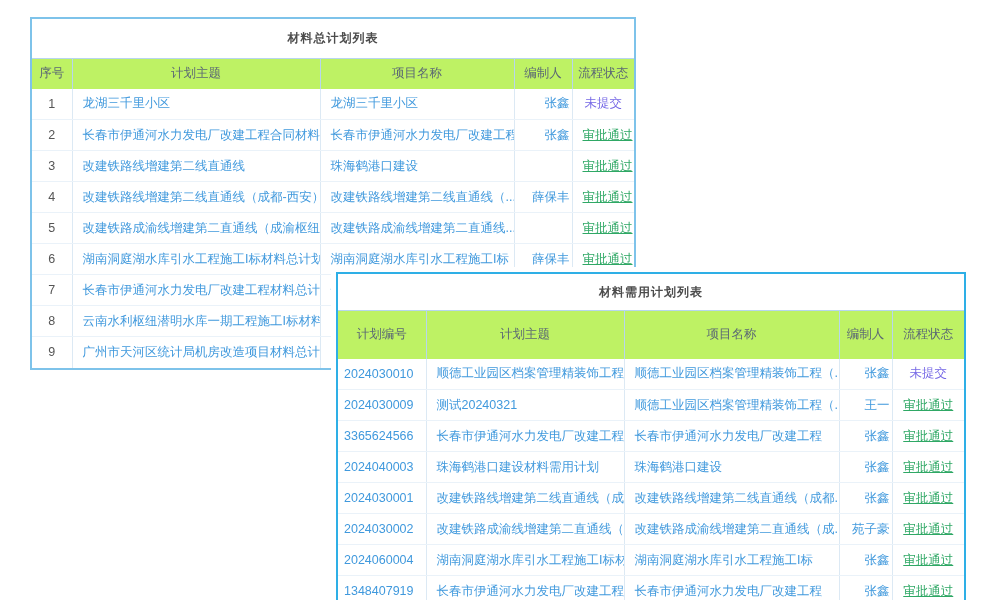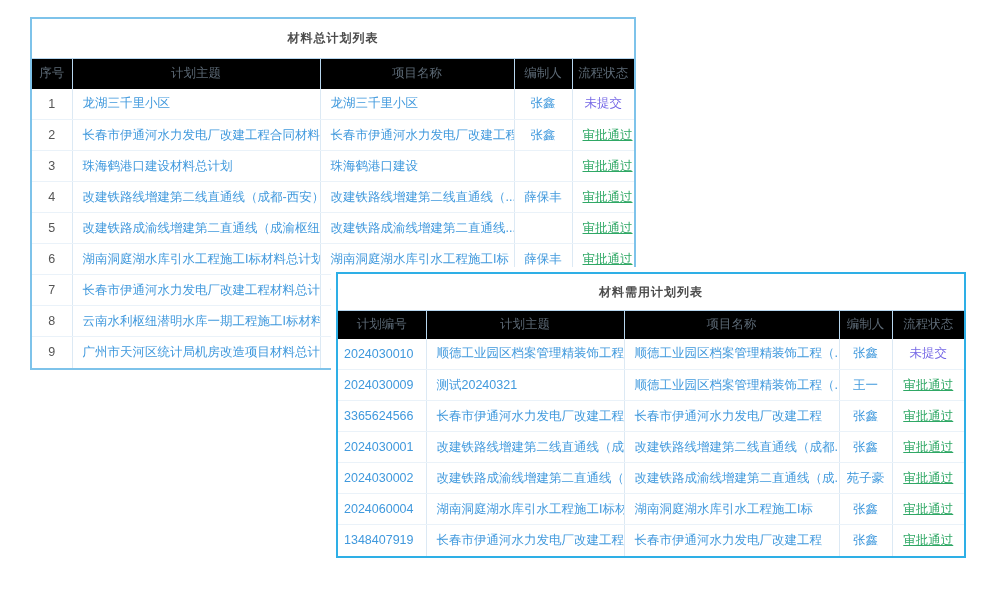--- a/index.html
+++ b/index.html
@@ -16,42 +16,42 @@
 
   .panel-title {
     text-align:center; font-weight:bold; font-size:12px; color:#4c4c4c;
     letter-spacing:1px;
   }
   .panel-master .panel-title { height:39px; line-height:39px; }
   .panel-demand .panel-title { height:36px; line-height:36px; }
 
   table { width:100%; border-collapse:collapse; table-layout:fixed; }
   thead th {
-    background:#000000; color:#5b6874; font-weight:normal; font-size:12.5px;
+    background:#bef264; color:#5b6874; font-weight:normal; font-size:12.5px;
     border-top:1px solid #b7d6ee; border-right:1px solid #b7d6ee;
     text-align:center; white-space:nowrap; overflow:hidden;
   }
   .panel-master thead th { height:30px; }
-  .panel-demand thead th { height:28px;margin-left:32px; }
+  .panel-demand thead th { height:48px;margin-left:32px; }
   thead th:last-child { border-right:none; }
 
   tbody td {
     font-size:12.5px; color:#555;
     border-right:1px solid #dce9f4; border-bottom:1px solid #eaf2f9;
     padding:0 10px; white-space:nowrap; overflow:hidden;
   }
   .panel-master tbody td { height:31px; }
   .panel-demand tbody td { height:31px; }
   tbody td:last-child { border-right:none; }
   tbody tr:last-child td { border-bottom:none; }
 
   .c-no      { text-align:center; color:#555; padding:0 2px; }
   .c-code    { color:#4099dd; padding:0 4px 0 6px; cursor:pointer; }
   .c-link    { color:#4099dd; cursor:pointer; }
-  .c-comp    { text-align:center; color:#4099dd; padding:0 2px; }
+  .c-comp    { text-align:right; color:#4099dd; padding:0 2px; }
   .c-status  { text-align:center; padding:0 10px; }
   .st-approved { color:#2fa865; text-decoration:underline; cursor:pointer; }
   .st-pending  { color:#7668e6; }
 </style>
 </head>
 <body>
 
 <div class="panel panel-master">
   <div class="panel-title">材料总计划列表</div>
   <table>
@@ -81,21 +81,21 @@
         </tr>
         <tr>
           <td class="c-no">2</td>
           <td class="c-link">长春市伊通河水力发电厂改建工程合同材料...</td>
           <td class="c-link">长春市伊通河水力发电厂改建工程</td>
           <td class="c-comp">张鑫</td>
           <td class="c-status st-approved">审批通过</td>
         </tr>
         <tr>
           <td class="c-no">3</td>
-          <td class="c-link">珠海鹤港口建设材料总计划</td>
+          <td class="c-link">改建铁路线增建第二线直通线</td>
           <td class="c-link">珠海鹤港口建设</td>
           <td class="c-comp"></td>
           <td class="c-status st-approved">审批通过</td>
         </tr>
         <tr>
           <td class="c-no">4</td>
           <td class="c-link">改建铁路线增建第二线直通线（成都-西安）...</td>
           <td class="c-link">改建铁路线增建第二线直通线（...</td>
           <td class="c-comp">薛保丰</td>
           <td class="c-status st-approved">审批通过</td>
@@ -174,20 +174,27 @@
           <td class="c-status st-approved">审批通过</td>
         </tr>
         <tr>
           <td class="c-code">3365624566</td>
           <td class="c-link">长春市伊通河水力发电厂改建工程合...</td>
           <td class="c-link">长春市伊通河水力发电厂改建工程</td>
           <td class="c-comp">张鑫</td>
           <td class="c-status st-approved">审批通过</td>
         </tr>
         <tr>
+          <td class="c-code">2024040003</td>
+          <td class="c-link">珠海鹤港口建设材料需用计划</td>
+          <td class="c-link">珠海鹤港口建设</td>
+          <td class="c-comp">张鑫</td>
+          <td class="c-status st-approved">审批通过</td>
+        </tr>
+        <tr>
           <td class="c-code">2024030001</td>
           <td class="c-link">改建铁路线增建第二线直通线（成都...</td>
           <td class="c-link">改建铁路线增建第二线直通线（成都...</td>
           <td class="c-comp">张鑫</td>
           <td class="c-status st-approved">审批通过</td>
         </tr>
         <tr>
           <td class="c-code">2024030002</td>
           <td class="c-link">改建铁路成渝线增建第二直通线（成...</td>
           <td class="c-link">改建铁路成渝线增建第二直通线（成...</td>

